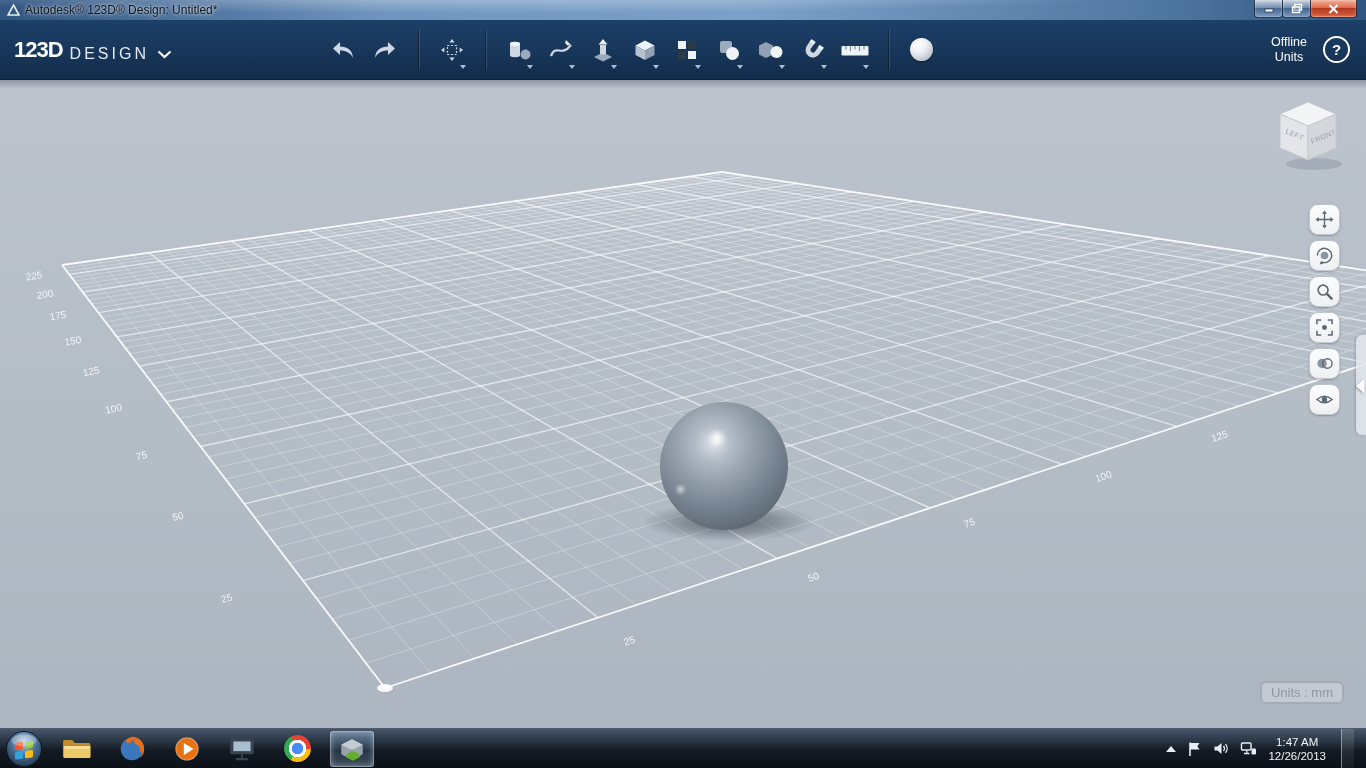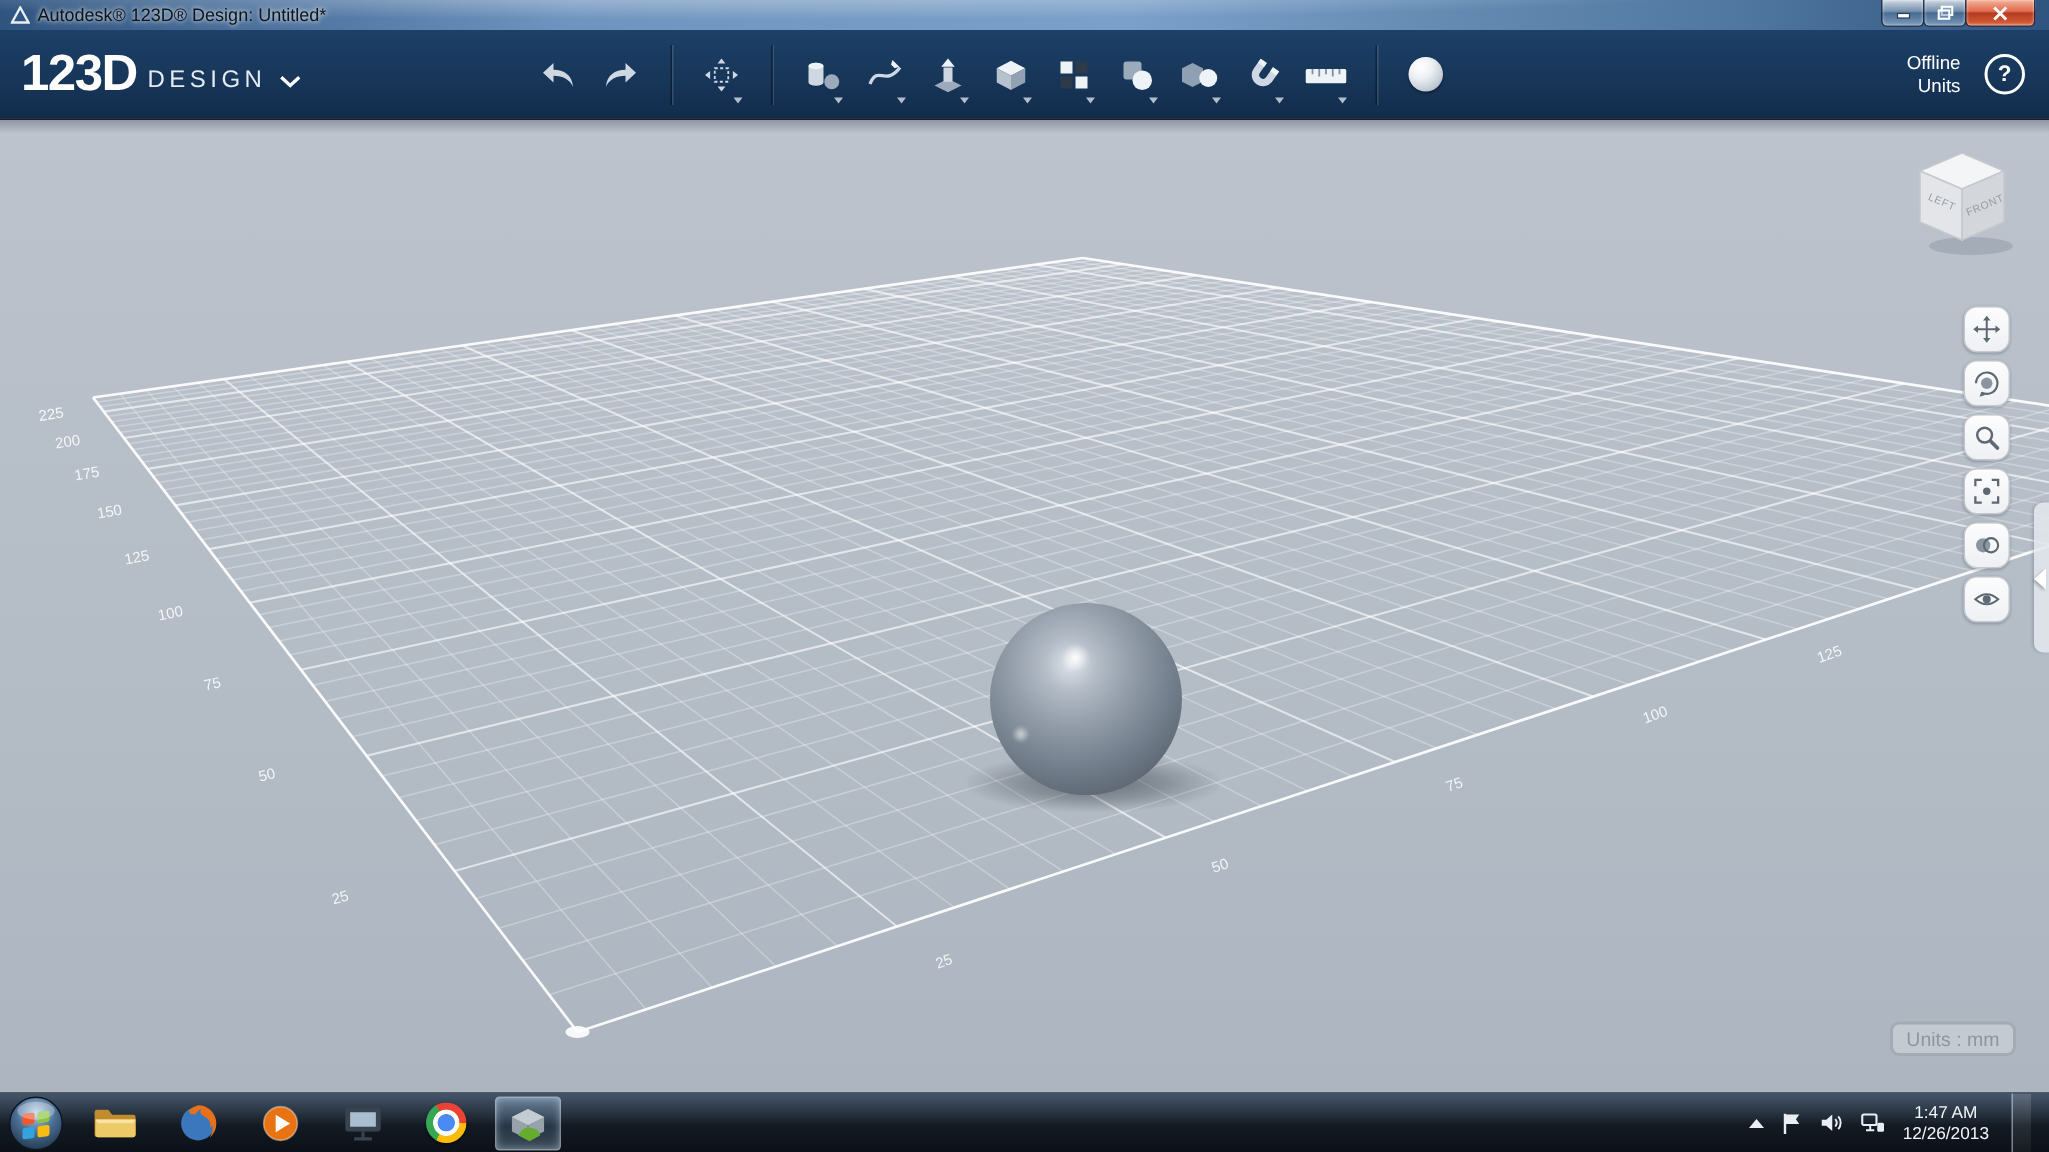--- a/index.html
+++ b/index.html
@@ -1,17 +1,17 @@
 <!DOCTYPE html>
 <html><head>
 <meta charset="utf-8">
 <style>
   * { margin:0; padding:0; box-sizing:border-box; }
   html,body { width:1366px; height:768px; overflow:hidden; font-family:"Liberation Sans",sans-serif; }
-  .screen { position:relative; width:1366px; height:768px; background:#c2410c; }
+  .screen { position:relative; width:1366px; height:768px; background:#e5e5e5; }
 
   
   .titlebar { position:absolute; top:0; left:0; right:0; height:20px;
     background: radial-gradient(ellipse at 35% -40%, rgba(255,255,255,.45), transparent 55%),
                 linear-gradient(90deg,#2f5480,#6f94bf 28%,#7ba0c9 55%,#50779f 85%,#2f5480),
                 #5d87b5;
     display:flex; align-items:center; }
   .titlebar .app-ico { margin:0 5px 0 7px; display:flex; }
   .titlebar .title { font-size:12px; color:#101418; text-shadow:0 0 3px rgba(255,255,255,.8),0 0 6px rgba(255,255,255,.5); white-space:nowrap; }
   .win-controls { position:absolute; right:9px; top:0; display:flex; }
@@ -19,36 +19,36 @@
     background:linear-gradient(180deg, rgba(255,255,255,.75), rgba(255,255,255,.28) 45%, rgba(90,120,160,.30) 50%, rgba(200,220,240,.45));
     display:grid; place-items:center; margin-left:-1px; box-shadow:inset 0 0 2px rgba(255,255,255,.7); cursor:pointer; }
   .wbtn.close { width:47px;
     background:linear-gradient(180deg,#f3b09a,#e06a4c 45%,#b33a1f 50%,#d25a35 90%,#e8836a); }
 
   
   .appbar { position:absolute; top:20px; left:0; right:0; height:60px;
     background:linear-gradient(180deg,#1d4068 0%, #173659 55%, #122c4b 100%);
     border-bottom:1px solid #0c2038; display:flex; align-items:center; }
   .logo { display:flex; align-items:center; padding-left:14px; cursor:pointer; }
-  .logo-123d { font-size:34px; font-weight:800; color:#ffffff; letter-spacing:-1px; }
+  .logo-123d { font-size:22px; font-weight:800; color:#ffffff; letter-spacing:-1px; }
   .logo-design { font-size:16px; letter-spacing:3px; color:#e4ebf3; margin-left:7px; margin-top:8px; }
   .logo-chevron { margin-left:8px; margin-top:10px; }
 
   .tools { display:flex; align-items:center; margin-left:150px; }
   .tool { width:42px; height:52px; background:none; border:none; cursor:pointer; position:relative;
     display:flex; align-items:center; justify-content:center; }
   .tool:not(.no-caret)::after { content:""; position:absolute; right:7px; bottom:7px;
     border-left:3.5px solid transparent; border-right:3.5px solid transparent; border-top:4px solid rgba(205,214,224,.85); }
   .sep { width:1px; height:40px; background:rgba(0,0,0,.4); box-shadow:1px 0 0 rgba(255,255,255,.14); margin:0 12px; }
   .material-ball { width:23px; height:23px; border-radius:50%;
     background:radial-gradient(circle at 35% 28%, #ffffff 0%, #eef1f4 35%, #c3ccd4 70%, #9aa5af 100%);
     box-shadow:0 1px 2px rgba(0,0,0,.4); }
 
   .appbar-right { margin-left:auto; display:flex; align-items:center; gap:16px; padding-right:16px; }
-  .offline { text-align:right; font-size:12.5px; line-height:15px; color:#ffffff; }
+  .offline { text-align:center; font-size:12.5px; line-height:15px; color:#ffffff; }
   .help-btn { width:27px; height:27px; border-radius:50%; border:2.5px solid #ffffff; color:#ffffff;
     display:grid; place-items:center; font-size:15px; font-weight:bold; cursor:pointer; background:none; }
 
   
   .viewport { position:absolute; top:80px; left:0; width:1366px; height:648px;
     background:linear-gradient(180deg,#bcc3cd 0%, #b4bcc6 55%, #adb5c0 100%); overflow:hidden; }
   .viewport::before { content:""; position:absolute; top:0; left:0; right:0; height:9px;
     background:linear-gradient(rgba(25,35,50,.28), transparent); z-index:6; pointer-events:none; }
   #grid-svg { position:absolute; top:0; left:0; z-index:1; }
   .gl-minor { stroke:rgba(255,255,255,.30); stroke-width:1; }

